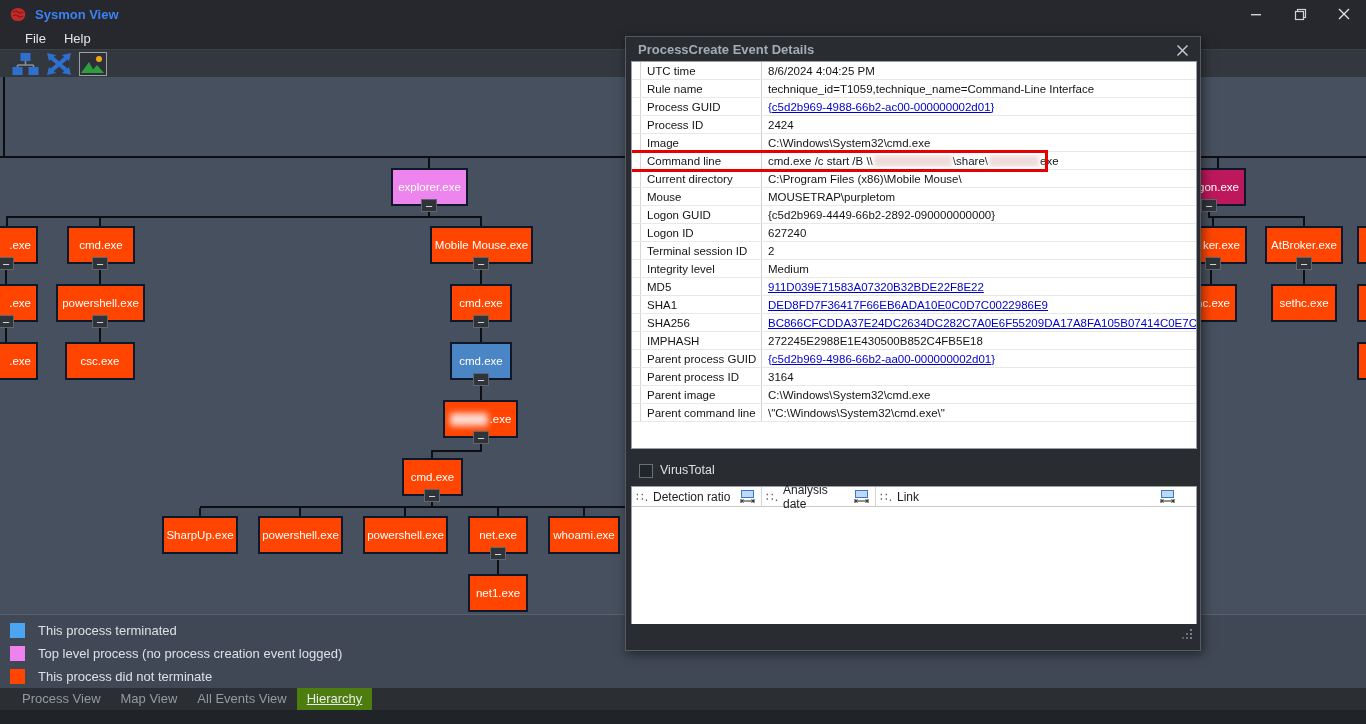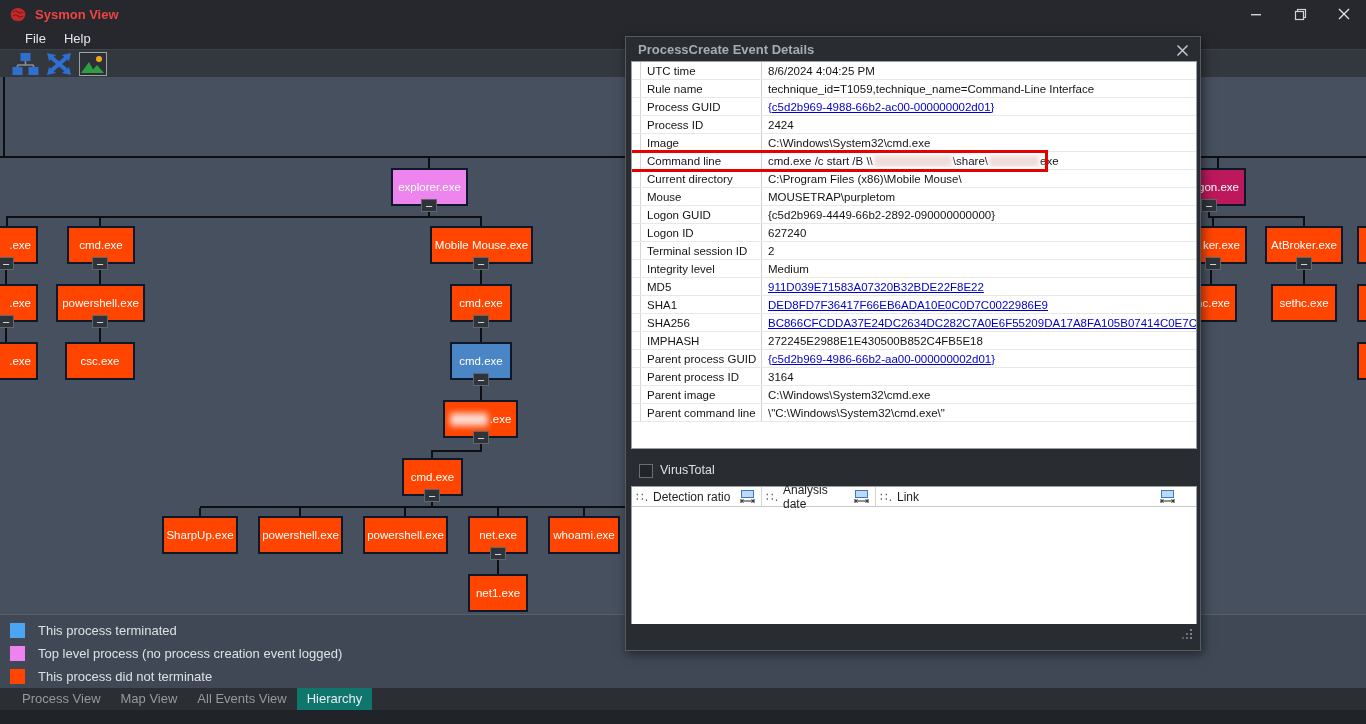--- a/index.html
+++ b/index.html
@@ -2,21 +2,21 @@
 <html><head>
 <meta charset="utf-8">
 <style>
   html,body{margin:0;padding:0;background:#16181b;}
   *{box-sizing:border-box;font-family:"Liberation Sans",sans-serif;}
   #app{position:relative;width:1366px;height:724px;background:#46505e;overflow:hidden;}
 
   
   #titlebar{position:absolute;left:0;top:0;width:100%;height:28px;background:#26282d;display:flex;align-items:center;}
   #titlebar .logo{margin:0 9px 0 10px;display:flex;}
-  #titlebar .title{color:#ef4444;font-size:13px;font-weight:bold;}
+  #titlebar .title{color:#3b82f6;font-size:13px;font-weight:bold;}
   #wincontrols{position:absolute;right:0;top:0;height:28px;display:flex;}
   .winbtn{width:44px;height:28px;display:flex;align-items:center;justify-content:center;}
   #menubar{position:absolute;left:0;top:28px;width:100%;height:21px;background:#26282d;display:flex;align-items:center;padding-left:16px;}
   .menu-item{color:#e4e6e9;font-size:13px;padding:2px 9px;}
   #toolbar{position:absolute;left:0;top:49px;width:100%;height:28px;background:#33373e;border-top:1px solid #3d4148;display:flex;align-items:center;padding-left:12px;gap:7px;}
   .toolbtn{display:flex;align-items:center;justify-content:center;}
 
   
   #canvas{position:absolute;left:0;top:77px;width:1366px;height:537px;background:#46505e;overflow:hidden;}
   .tline{position:absolute;background:#0d0f12;}
@@ -26,21 +26,21 @@
   .redact-blob{display:inline-block;width:38px;height:13px;background:#ffd9cf;border-radius:2px;filter:blur(3px);margin-right:2px;}
 
   
   #legend{position:absolute;left:0;top:614px;width:100%;height:74px;background:#404855;border-top:1px solid #59616d;}
   .legend-row{display:flex;align-items:center;height:22px;margin-left:10px;margin-top:1px;}
   .legend-row:first-child{margin-top:4px;}
   .legend-swatch{width:15px;height:15px;margin-right:13px;flex:none;}
   .legend-label{color:#dde1e6;font-size:13px;}
   #tabbar{position:absolute;left:0;top:688px;width:100%;height:22px;background:#2b2e33;display:flex;align-items:flex-start;padding-left:12px;}
   .tab{font-size:13px;color:#949aa2;padding:3px 10px 4px;}
-  .tab.active{background:#0f766e;color:#e9ebee;}
+  .tab.active{background:#4d7c0f;color:#e9ebee;text-decoration:underline;}
   #bottomstrip{position:absolute;left:0;top:710px;width:100%;height:14px;background:#202328;}
 
   
   #dialog{position:absolute;left:625px;top:36px;width:576px;height:615px;background:#292d32;border:1px solid #565b62;box-shadow:2px 3px 10px rgba(0,0,0,.5);z-index:10;}
   #dialog-title{position:absolute;left:12px;top:5px;color:#a6acb4;font-size:13px;font-weight:bold;}
   #dialog-close{position:absolute;right:10px;top:5px;width:16px;height:16px;display:flex;align-items:center;justify-content:center;}
   #details-table{position:absolute;left:5px;top:24px;width:566px;height:388px;background:#fff;border:1px solid #9aa0a6;overflow:hidden;}
   .drow{display:flex;height:18px;border-bottom:1px solid #e8e8e8;align-items:center;font-size:11.5px;color:#141414;}
   .rowhdr{width:9px;height:100%;border-right:1px solid #d6d6d6;flex:none;}
   .dname{width:121px;padding-left:6px;flex:none;border-right:1px solid #d0d0d0;height:100%;display:flex;align-items:center;}

